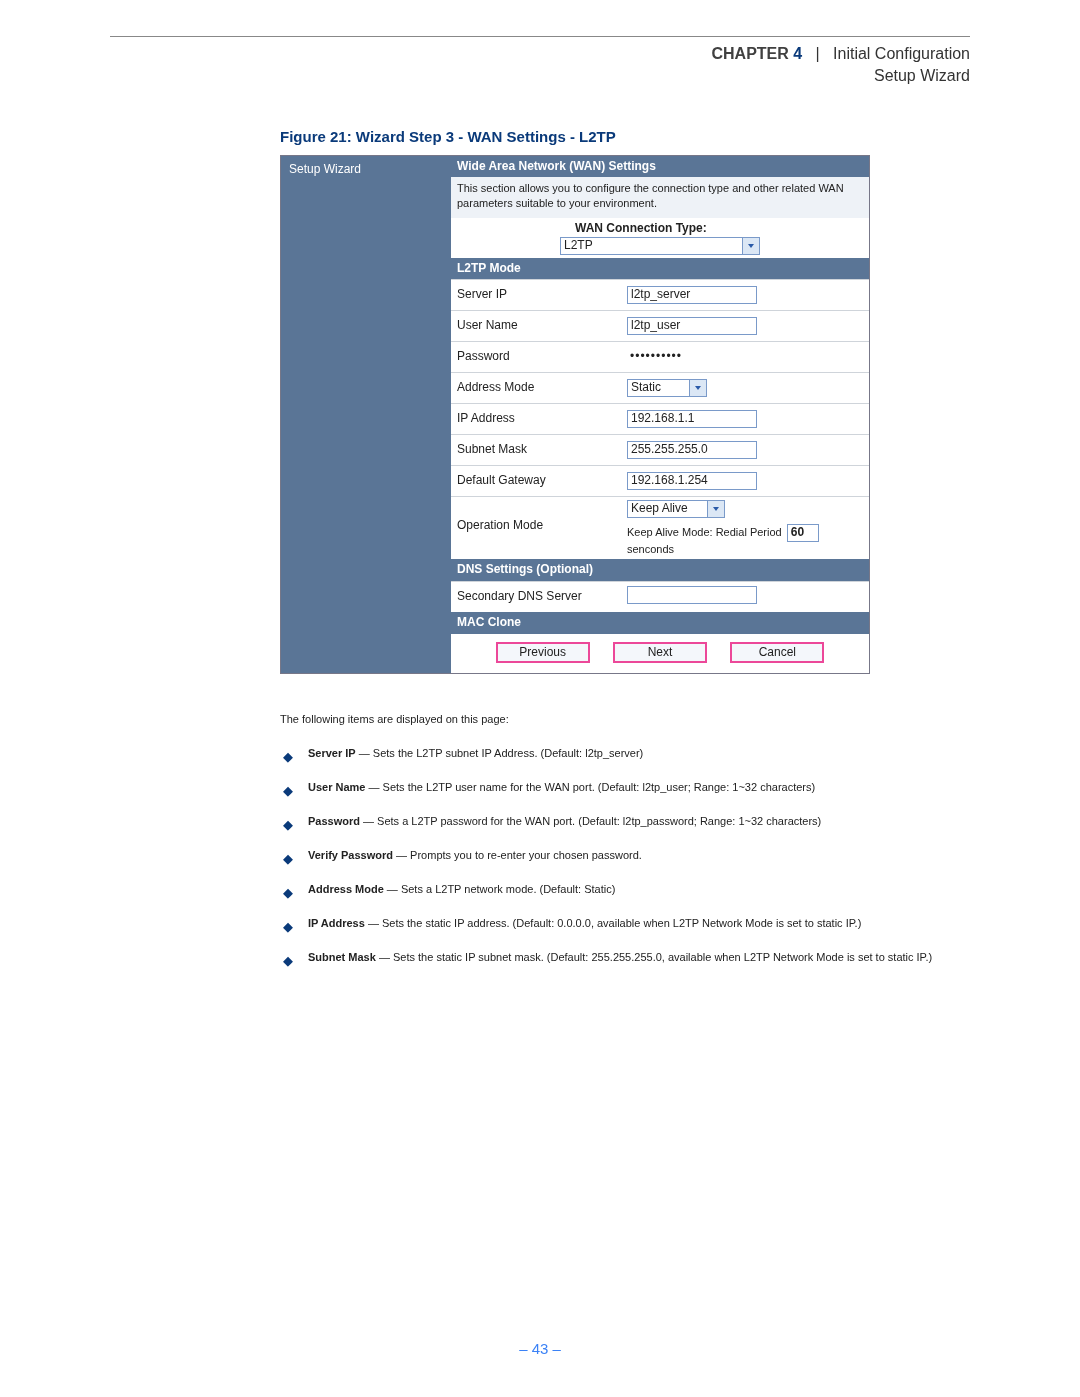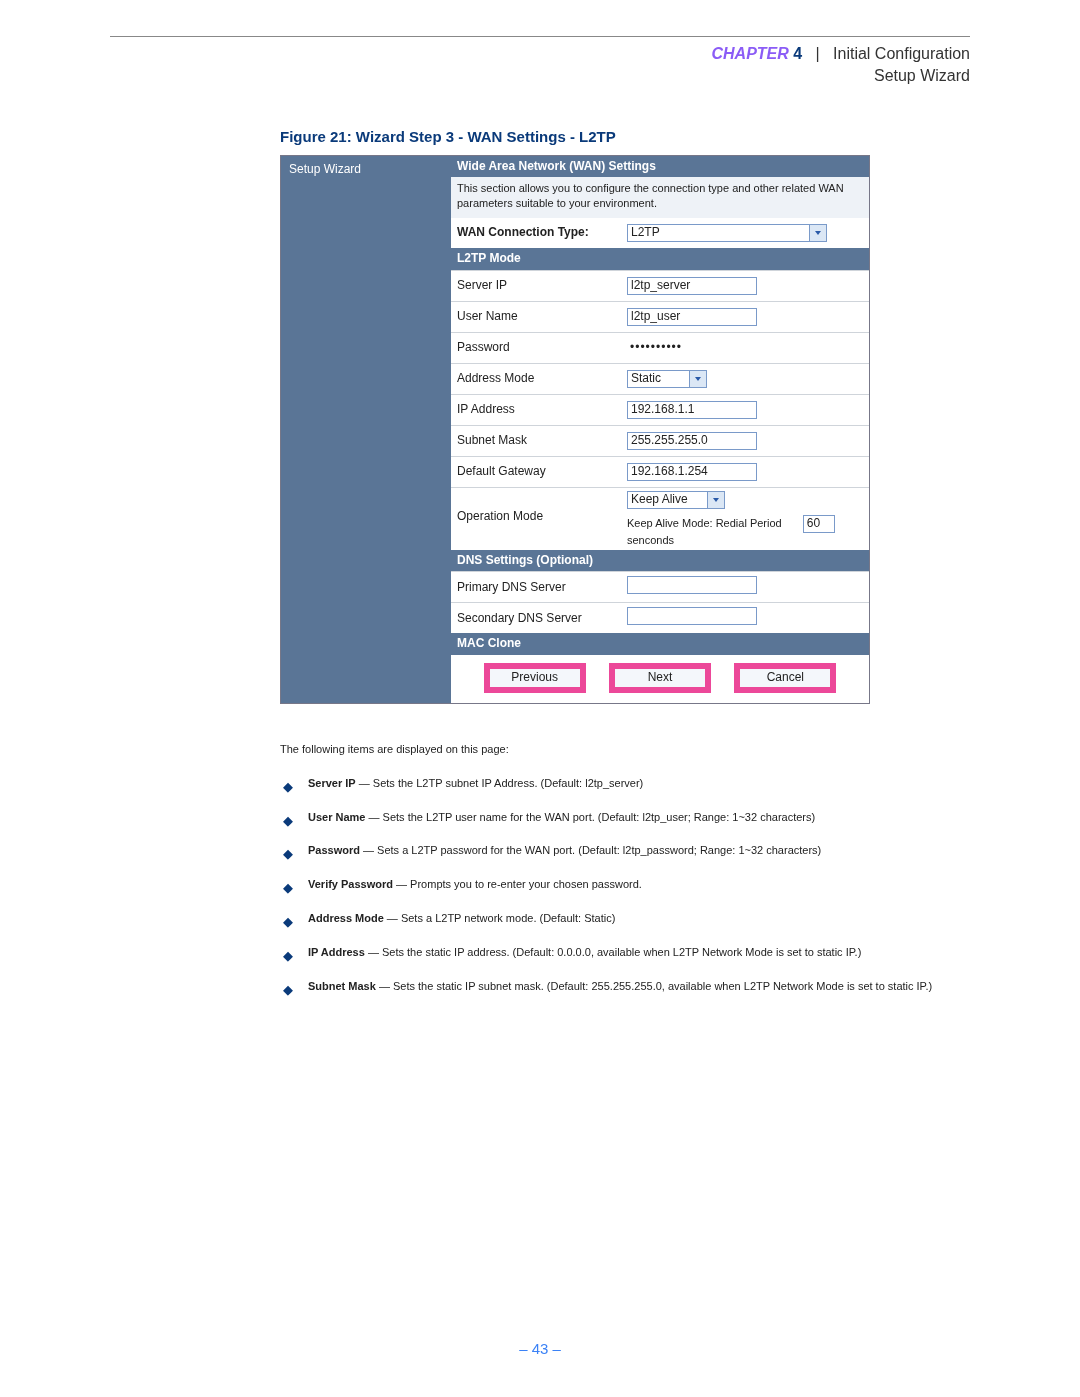--- a/index.html
+++ b/index.html
@@ -20,23 +20,22 @@
     border-top: 1px solid #888;
     margin: 0 0 6px 0;
   }
   .running-head {
     text-align: right;
     font-size: 16px;
     line-height: 1.4;
     margin-bottom: 40px;
   }
   .running-head .chap {
-    color: #8b5cf6;
-    font-weight: bold;
-    font-style: italic;
+    color: #404040;
+    font-weight: bold;
   }
   .running-head .chapno {
     color: #0a3a7a;
     font-weight: bold;
   }
   .running-head .sep {
     color: #333;
   }
   .running-head .title {
     color: #333;
@@ -110,21 +109,21 @@
     font-size: 11px;
     color: #222;
   }
   .fig-row {
     display: flex;
     align-items: center;
     border-top: 1px solid #cfd4da;
     padding: 3px 6px;
     min-height: 24px;
   }
-  .fig-row.noborder { border-top: none; }
+  .fig-row.noborder { border-top: none; flex-direction: column; }
   .fig-row .lbl {
     width: 170px;
     font-size: 12px;
     color: #222;
   }
   .fig-row .lbl.bold { font-weight: bold; }
   .fig-row .val { flex: 1; }
   .fake-input, .fake-select {
     border: 1px solid #7a9ac9;
     background: #fff;
@@ -151,31 +150,31 @@
     justify-content: center;
   }
   .fake-select .arrow::after {
     content: "";
     border-left: 3px solid transparent;
     border-right: 3px solid transparent;
     border-top: 4px solid #2a5aa8;
   }
   .fake-select.wide { width: 200px; }
   .kamode { font-size: 11px; }
-  .kamode .fake-input.short { width: 32px; margin: 0 18px; }
+  .kamode .fake-input.short { width: 32px; margin: 0 2px; font-weight: bold; }
   .fig-btns {
     text-align: center;
     padding: 8px 0 10px 0;
   }
   .fbtn {
     display: inline-block;
     min-width: 78px;
     padding: 1px 6px;
     margin: 0 10px;
-    border: 6px solid #ec4899;
+    border: 2px solid #ec4899;
     background: #f4f7fb;
     font-size: 12px;
     text-align: center;
   }
 
   
   .after-fig {
     margin: 38px 0 0 170px;
     font-size: 11px;
     line-height: 1.45;
@@ -289,24 +288,20 @@
           <div class="kamode" style="margin-top:6px">
             <span>Keep Alive Mode: Redial Period</span>
             <span class="fake-input short">60</span><br>
             <span>senconds</span>
           </div>
         </div>
       </div>
 
       <div class="fig-hdr">DNS Settings (Optional)</div>
       <div class="fig-row">
-        <div class="lbl">Primary DNS Server</div>
-        <div class="val"><span class="fake-input"></span></div>
-      </div>
-      <div class="fig-row">
         <div class="lbl">Secondary DNS Server</div>
         <div class="val"><span class="fake-input"></span></div>
       </div>
 
       <div class="fig-hdr">MAC Clone</div>
 
       <div class="fig-btns">
         <span class="fbtn">Previous</span>
         <span class="fbtn">Next</span>
         <span class="fbtn">Cancel</span>

